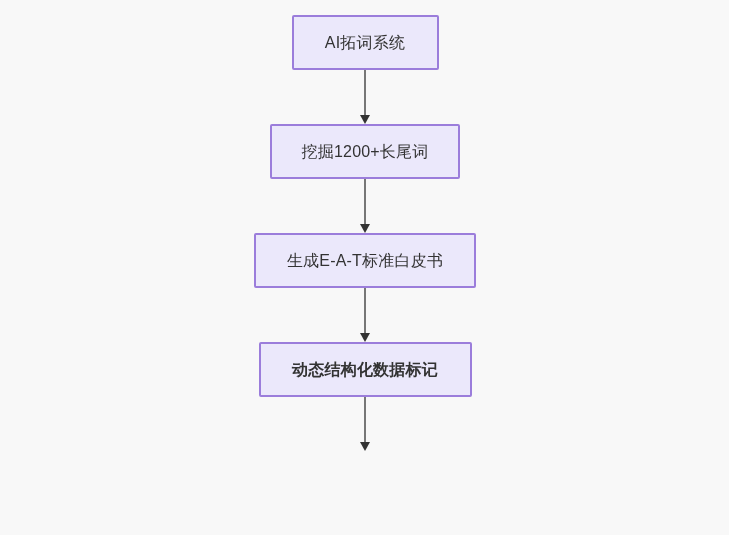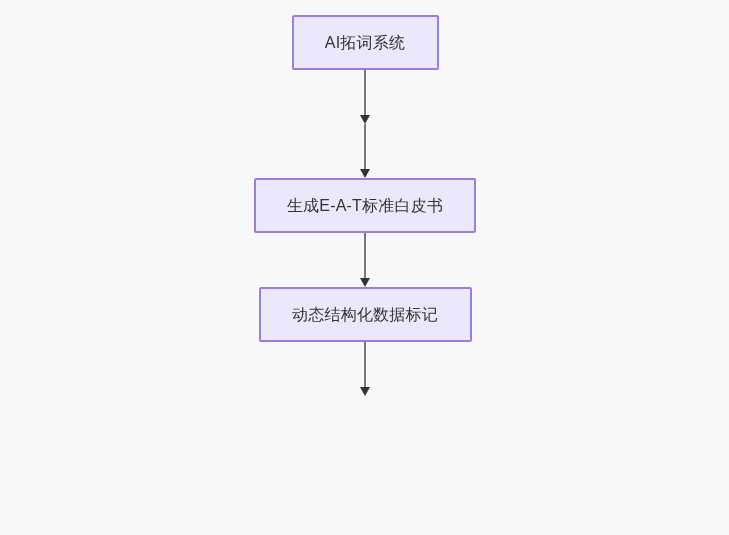--- a/index.html
+++ b/index.html
@@ -69,41 +69,44 @@
     transform: translateX(-50%);
     width: 0;
     height: 0;
     border-left: 5px solid transparent;
     border-right: 5px solid transparent;
     border-top: 9px solid #333333;
   }
   .n1 { width: 147px; }
   .n2 { width: 190px; }
   .n3 { width: 222px; text-align: right; }
-  .n4 { width: 213px; }
+  .n4 { width: 213px; font-weight: bold; }
   .n5 { width: 235px; }
   .spacer-top { height: 15px; flex: 0 0 auto; }
 </style>
 </head>
 <body>
 
 <div id="flowchart">
   <div class="flow-column">
 
     <div class="spacer-top"></div>
 
     <div class="node n1">
       <span class="node-label">AI拓词系统</span>
     </div>
 
     <div class="connector">
       <div class="line"></div>
       <div class="arrow-head"></div>
     </div>
 
+    <div class="node n2">
+      <span class="node-label">挖掘1200+长尾词</span>
+    </div>
 
     <div class="connector">
       <div class="line"></div>
       <div class="arrow-head"></div>
     </div>
 
     <div class="node n3">
       <span class="node-label">生成E-A-T标准白皮书</span>
     </div>
 

